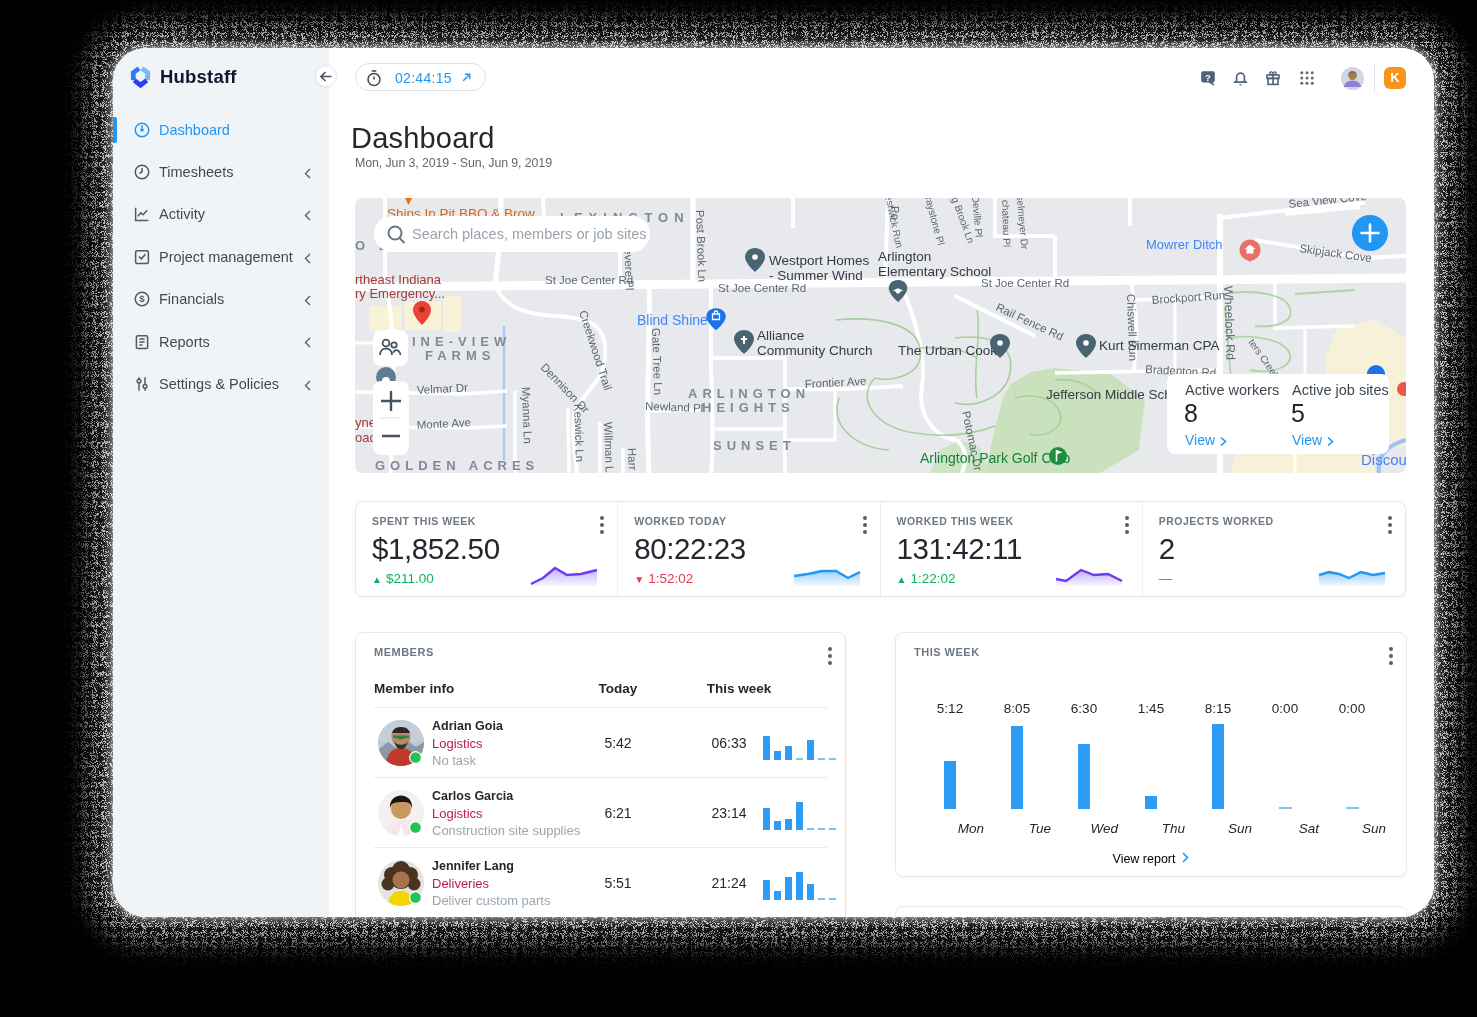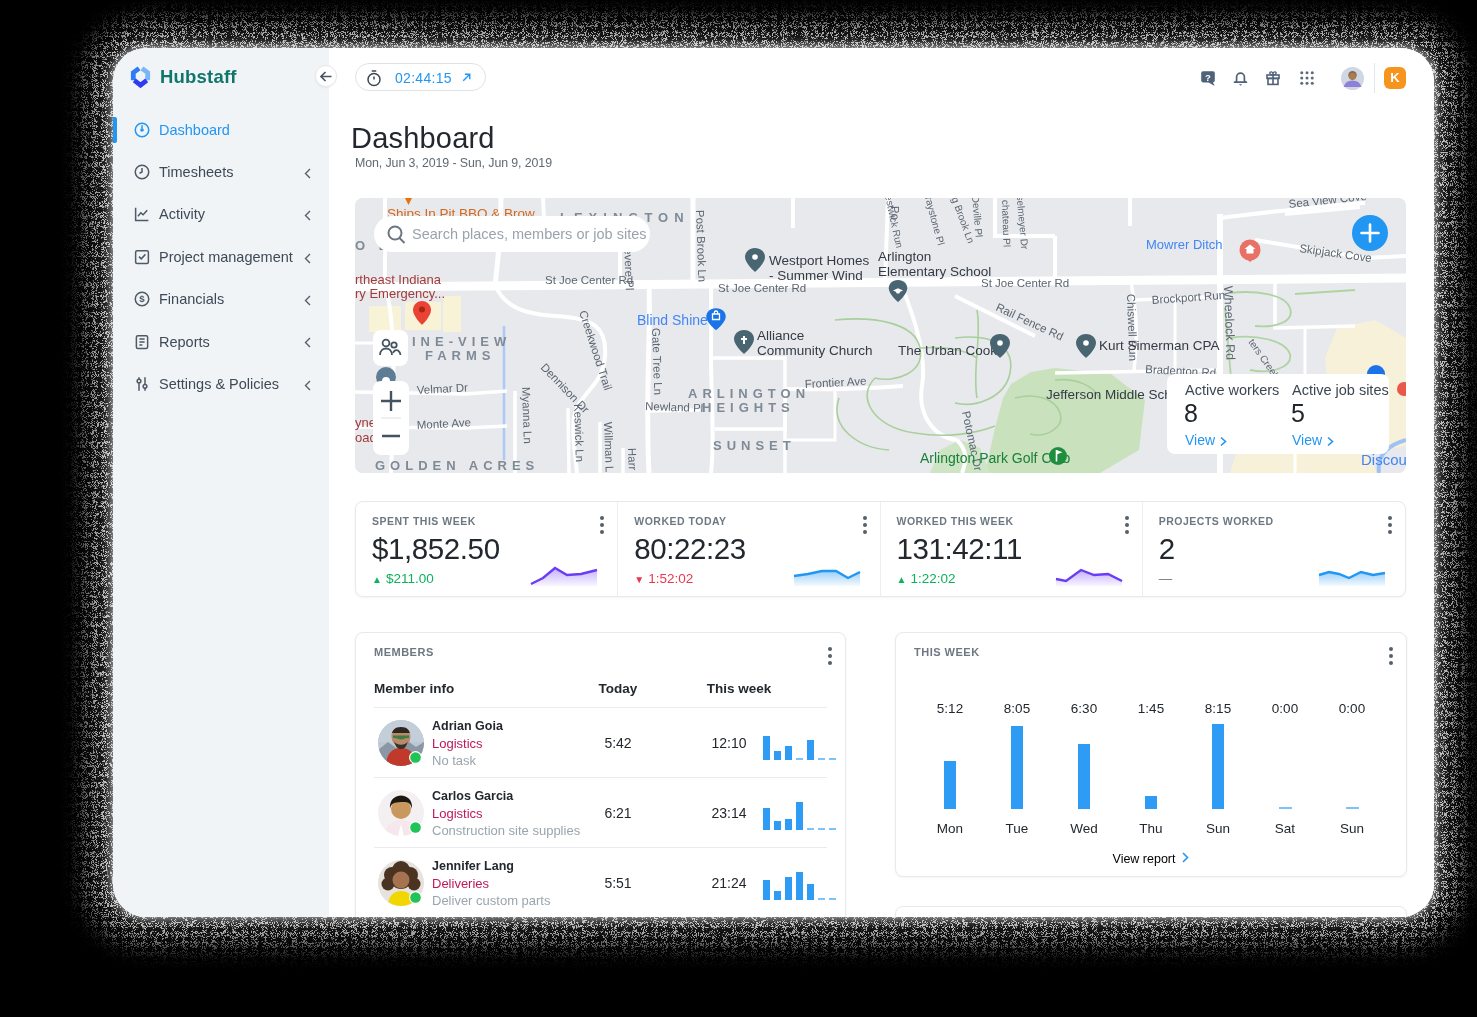--- a/index.html
+++ b/index.html
@@ -5,21 +5,21 @@
 * { margin:0; padding:0; box-sizing:border-box; }
 html,body { width:1477px; height:1017px; background:#000; overflow:hidden; font-family:"Liberation Sans", sans-serif; }
 #window {
   position:absolute; left:113px; top:48px; width:1321px; height:869px;
   background:#fff; border-radius:33px; overflow:hidden;
   box-shadow:0 0 10px 2px rgba(255,255,255,.6), 0 0 34px 10px rgba(255,255,255,.18);
 }
 
 #sidebar { position:absolute; left:0; top:0; width:216px; height:869px; background:#f1f4f7; }
 #logo { position:absolute; left:16px; top:18px; display:flex; align-items:center; }
-#logo .word { font-size:18.5px; font-weight:bold; color:#0f766e; margin-left:8px; letter-spacing:.2px; }
+#logo .word { font-size:18.5px; font-weight:bold; color:#0f172a; margin-left:8px; letter-spacing:.2px; }
 .nav { position:absolute; left:0; top:60.5px; width:216px; }
 .nav-item { position:relative; height:42.4px; display:flex; align-items:center; color:#3e4a57; font-size:14.5px; }
 .nav-item .ic { position:absolute; left:20px; width:18px; height:18px; }
 .nav-item .lbl { position:absolute; left:46px; white-space:nowrap; }
 .nav-item .chev { position:absolute; right:18px; top:15px; }
 .nav-item.active { color:#2196f3; }
 .nav-item.active .bar { position:absolute; left:0; top:8px; width:4px; height:26px; background:#2196f3; border-radius:0 2px 2px 0; }
 .ic svg { width:18px; height:18px; display:block; }
 
 #topbar { position:absolute; left:216px; top:0; width:1105px; height:68px; background:#fff; border-bottom:5px solid #0f766e; }
@@ -57,21 +57,21 @@
 #members .divl { position:absolute; left:18px; right:18px; height:1px; background:#e9ebee; }
 .mrow { position:absolute; left:0; width:491px; height:70px; }
 .mrow .av { position:absolute; left:22px; top:12px; }
 .mrow .nm { position:absolute; left:76px; top:11px; font-size:12.5px; font-weight:bold; color:#23282e; }
 .mrow .pj { position:absolute; left:76px; top:28px; font-size:13px; color:#be185d; }
 .mrow .tk { position:absolute; left:76px; top:44.5px; font-size:13px; color:#9aa5ae; }
 .mrow .today { position:absolute; left:232px; width:60px; top:27px; text-align:center; font-size:14px; color:#23282e; }
 .mrow .week { position:absolute; left:343px; width:60px; top:27px; text-align:center; font-size:14px; color:#23282e; }
 .mrow .bars { position:absolute; left:407px; top:16px; height:38px; }
 #thisweek .v { position:absolute; top:68px; width:68px; text-align:center; font-size:13.5px; color:#23282e; }
-#thisweek .day { position:absolute; top:188px; width:68px; text-align:center; font-size:13.5px; color:#23282e; }
+#thisweek .day { position:absolute; top:188px; width:68px; text-align:right; font-size:13.5px; color:#23282e;font-style:italic; }
 #thisweek .bar { position:absolute; width:12px; background:#2e9cf4; }
 #thisweek .flat { position:absolute; width:13px; height:2px; background:#7cc3f7; }
 #vr { position:absolute; left:0; right:0; top:219px; text-align:center; font-size:12.5px; color:#000000; }
 </style>
 </head>
 <body>
 <svg id="noisebg" width="1477" height="1017" style="position:absolute;left:0;top:0">
 <defs>
 <filter id="nz" x="0" y="0" width="100%" height="100%">
         <feTurbulence type="turbulence" baseFrequency="0.9" numOctaves="2" seed="7"></feTurbulence>
@@ -585,21 +585,21 @@
                 <path d="M16 21 C18 26 28 26 30 21 C28 28 26 29 23 29 C20 29 17.5 27 16 21 Z" fill="#3a3028"></path>
               </g>
             </svg><svg width="13" height="13" viewBox="0 0 13 13" style="position:absolute;left:31px;top:31px">
               <circle cx="6.5" cy="6.5" r="6.5" fill="#fff"></circle>
               <circle cx="6.5" cy="6.5" r="5.3" fill="#1fc356"></circle>
             </svg></div>
         <div class="nm">Adrian Goia</div>
         <div class="pj">Logistics</div>
         <div class="tk">No task</div>
         <div class="today">5:42</div>
-        <div class="week">12:10</div>
+        <div class="week">06:33</div>
         <div class="bars"><svg width="76" height="38" viewBox="0 0 76 38">
               <g fill="#2e9cf4">
                 <rect x="0" y="12" width="7" height="24"></rect>
                 <rect x="11" y="27" width="7" height="9"></rect>
                 <rect x="22" y="22" width="7" height="14"></rect>
                 <rect x="33" y="34" width="7" height="2" fill="#7cc3f7"></rect>
                 <rect x="44" y="16" width="7" height="20"></rect>
                 <rect x="55" y="34" width="7" height="2" fill="#7cc3f7"></rect>
                 <rect x="66" y="34" width="7" height="2" fill="#7cc3f7"></rect>
               </g>

